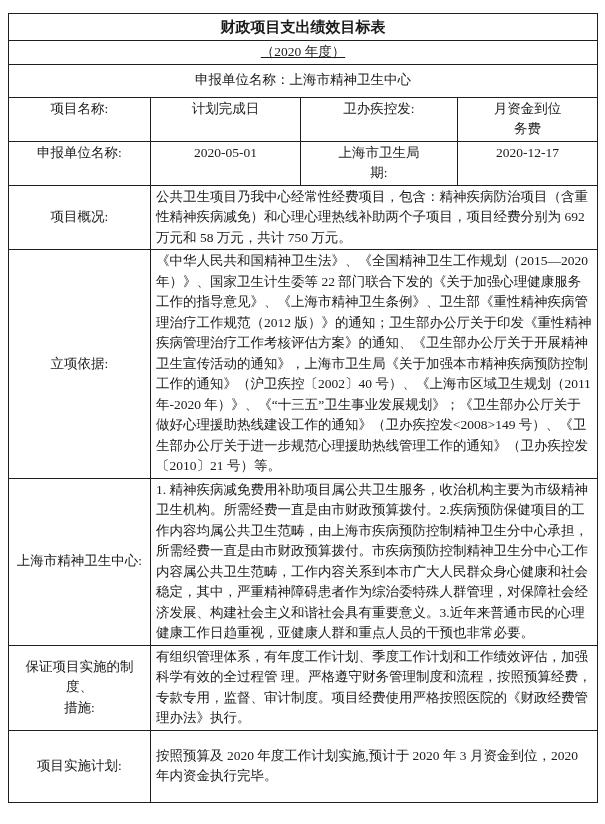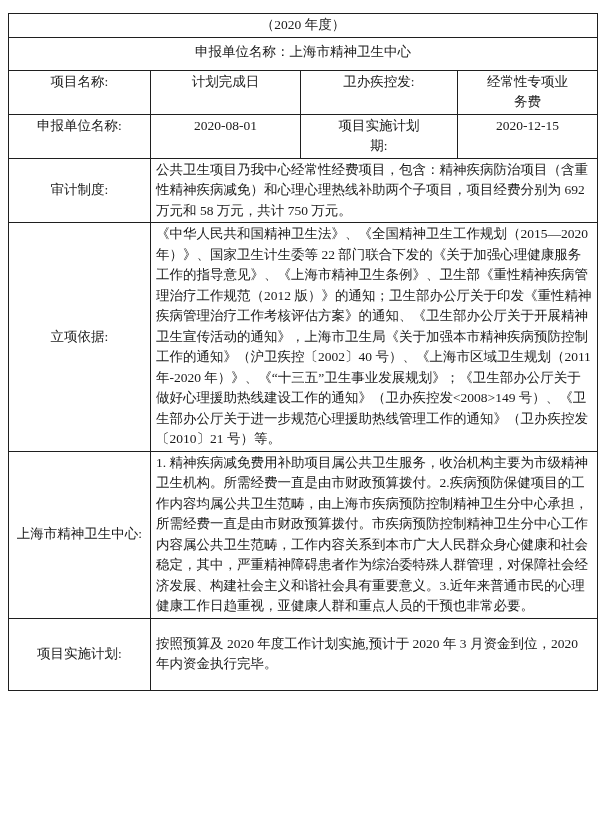--- a/index.html
+++ b/index.html
@@ -23,22 +23,22 @@
     font-size:13.5px;
     line-height:20.5px;
     vertical-align:middle;
     overflow:hidden;
     word-break:break-all;
   }
   .c{text-align:center;}
   .pre{white-space:pre-line;}
   tr.r-title td{font-size:15px;font-weight:bold;line-height:18px;}
   tr.r-title{height:27px;}
-  tr.r-year{height:22px;}
-  tr.r-unit{height:33px;font-family:Liberation Mono, monospace;}
+  tr.r-year{height:22px;text-decoration:underline;}
+  tr.r-unit{height:33px;}
   tr.r-g0{height:38px;}
   tr.r-g1{height:34px;}
   tr.r-g2{height:39px;}
   tr.r-s0{height:62px;}
   tr.r-s1{height:166px;}
   tr.r-s2{height:164px;}
   tr.r-s3{height:80px;}
   tr.r-s4{height:72px;}
   td.gtop{vertical-align:top;font-family:Liberation Serif, serif;}
   td.txt{text-align:left;margin-left:18px;}
@@ -49,61 +49,69 @@
 <div class="sheet">
   <table class="doc">
     <colgroup>
       <col style="width:142px">
       <col style="width:150px">
       <col style="width:157px">
       <col style="width:140px">
     </colgroup>
 
     <tbody>
+        <tr class="r-title">
+      <td colspan="4" class="c">财政项目支出绩效目标表</td>
+    </tr>
 
     <tr class="r-year">
       <td colspan="4" class="c">（2020 年度）</td>
     </tr>
 
     <tr class="r-unit">
       <td colspan="4" class="c">申报单位名称：上海市精神卫生中心</td>
     </tr>
 
     <tr class="r-g0">
       <td class="c gtop pre">项目名称:</td>
       <td class="c gtop pre">计划完成日</td>
       <td class="c gtop pre">卫办疾控发:</td>
-      <td class="c gtop pre">经常性专项业
+      <td class="c gtop pre">月资金到位
 务费</td>
     </tr>
 
     <tr class="r-g1">
       <td class="c gtop pre">申报单位名称:</td>
-      <td class="c gtop pre">2020-08-01</td>
-      <td class="c gtop pre">项目实施计划
+      <td class="c gtop pre">2020-05-01</td>
+      <td class="c gtop pre">上海市卫生局
 期:</td>
-      <td class="c gtop pre">2020-12-15</td>
+      <td class="c gtop pre">2020-12-17</td>
     </tr>
 
 
     <tr class="r-s0">
-      <td class="c pre">审计制度:</td>
+      <td class="c pre">项目概况:</td>
       <td colspan="3" class="txt pre">公共卫生项目乃我中心经常性经费项目，包含：精神疾病防治项目（含重性精神疾病减免）和心理心理热线补助两个子项目，项目经费分别为 692 万元和 58 万元，共计 750 万元。</td>
     </tr>
 
     <tr class="r-s1">
       <td class="c pre">立项依据:</td>
       <td colspan="3" class="txt pre">《中华人民共和国精神卫生法》、《全国精神卫生工作规划（2015—2020 年）》、国家卫生计生委等 22 部门联合下发的《关于加强心理健康服务工作的指导意见》、《上海市精神卫生条例》、卫生部《重性精神疾病管理治疗工作规范（2012 版）》的通知；卫生部办公厅关于印发《重性精神疾病管理治疗工作考核评估方案》的通知、《卫生部办公厅关于开展精神卫生宣传活动的通知》，上海市卫生局《关于加强本市精神疾病预防控制工作的通知》（沪卫疾控〔2002〕40 号）、《上海市区域卫生规划（2011 年-2020 年）》、《“十三五”卫生事业发展规划》；《卫生部办公厅关于做好心理援助热线建设工作的通知》（卫办疾控发&lt;2008&gt;149 号）、《卫生部办公厅关于进一步规范心理援助热线管理工作的通知》（卫办疾控发〔2010〕21 号）等。</td>
     </tr>
 
     <tr class="r-s2">
       <td class="c pre">上海市精神卫生中心:</td>
       <td colspan="3" class="txt pre">1. 精神疾病减免费用补助项目属公共卫生服务，收治机构主要为市级精神卫生机构。所需经费一直是由市财政预算拨付。2.疾病预防保健项目的工作内容均属公共卫生范畴，由上海市疾病预防控制精神卫生分中心承担，所需经费一直是由市财政预算拨付。市疾病预防控制精神卫生分中心工作内容属公共卫生范畴，工作内容关系到本市广大人民群众身心健康和社会稳定，其中，严重精神障碍患者作为综治委特殊人群管理，对保障社会经济发展、构建社会主义和谐社会具有重要意义。3.近年来普通市民的心理健康工作日趋重视，亚健康人群和重点人员的干预也非常必要。</td>
     </tr>
 
+    <tr class="r-s3">
+      <td class="c pre">保证项目实施的制度、
+措施:</td>
+      <td colspan="3" class="txt pre">有组织管理体系，有年度工作计划、季度工作计划和工作绩效评估，加强科学有效的全过程管 理。严格遵守财务管理制度和流程，按照预算经费，专款专用，监督、审计制度。项目经费使用严格按照医院的《财政经费管理办法》执行。</td>
+    </tr>
 
     <tr class="r-s4">
       <td class="c pre">项目实施计划:</td>
       <td colspan="3" class="txt pre">按照预算及 2020 年度工作计划实施,预计于 2020 年 3 月资金到位，2020 年内资金执行完毕。</td>
     </tr>
 
   </tbody>
     </table>
 </div>
 

